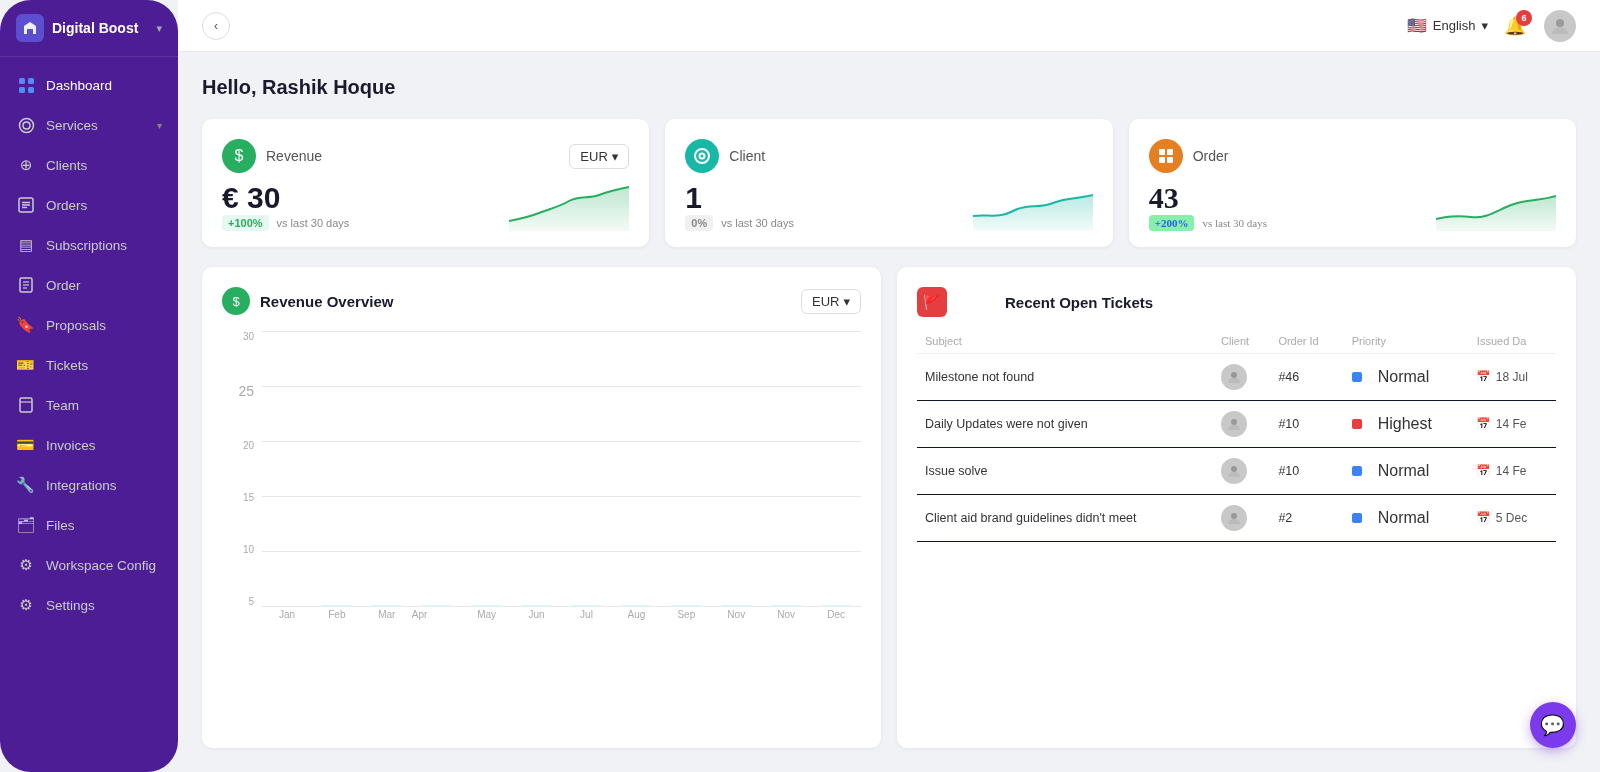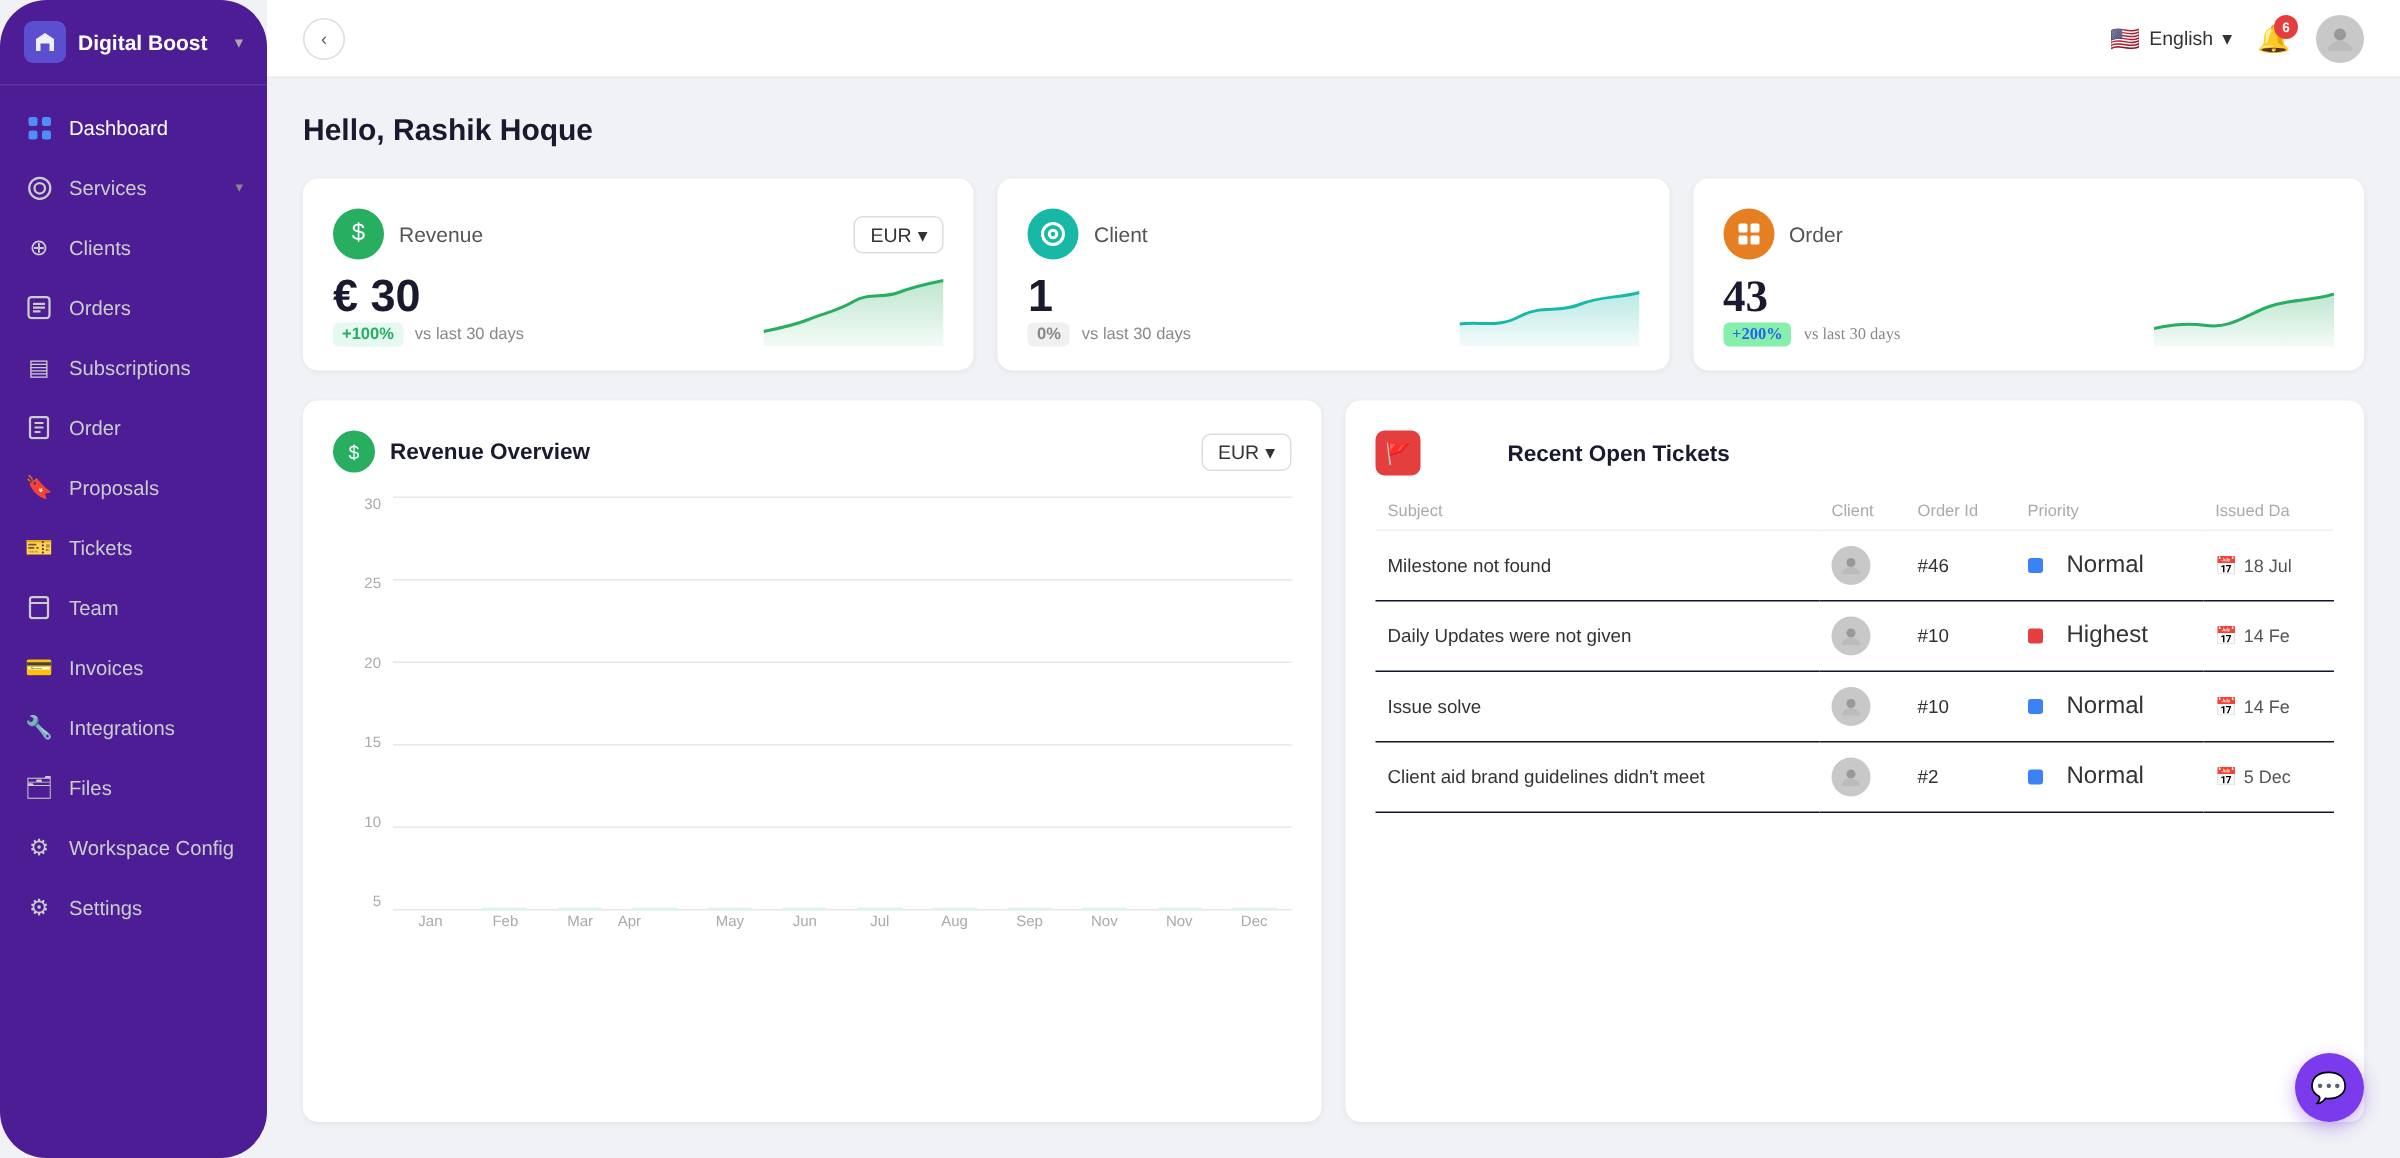--- a/index.html
+++ b/index.html
@@ -504,21 +504,21 @@
           <div class="stat-card-select">
             <span>EUR</span>
             <span>▾</span>
           </div>
         </div>
 
         <div style="position:relative; height:300px; padding-left:40px;">
 
           <div style="position:absolute;left:0;top:0;bottom:24px;width:38px;display:flex;flex-direction:column;justify-content:space-between;align-items:flex-end;padding-right:6px;">
             <span style="font-size:10px;color:#aaa;">30</span>
-            <span style="font-size:10px;color:#aaa;">25</span>
+            <span style="font-size:14px;color:#aaa;">25</span>
             <span style="font-size:10px;color:#aaa;">20</span>
             <span style="font-size:10px;color:#aaa;">15</span>
             <span style="font-size:10px;color:#aaa;">10</span>
             <span style="font-size:10px;color:#aaa;">5</span>
           </div>
 
           <div style="position:absolute;left:40px;right:0;top:0;bottom:24px;display:flex;flex-direction:column;justify-content:space-between;">
             <div style="border-top:1px solid #e8e8e8;width:100%;"></div>
             <div style="border-top:1px solid #e8e8e8;width:100%;"></div>
             <div style="border-top:1px solid #e8e8e8;width:100%;"></div>

